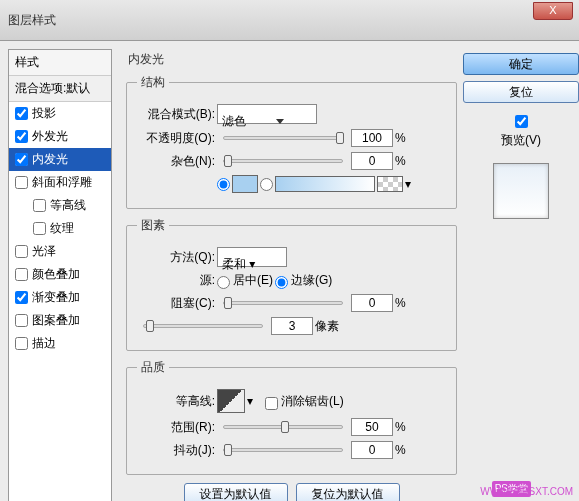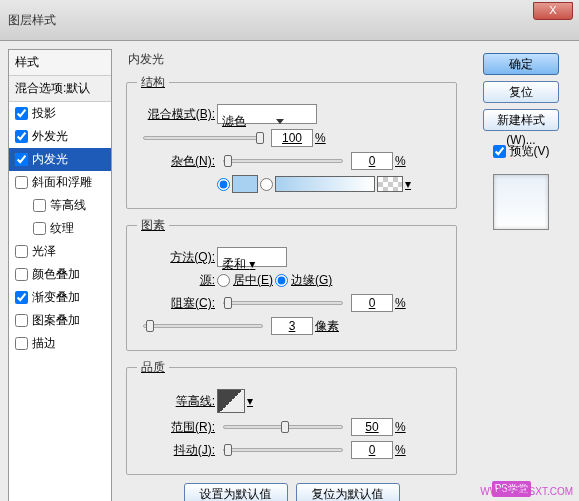--- a/index.html
+++ b/index.html
@@ -14,42 +14,42 @@
 .styles-panel { width: 104px; border: 1px solid #999; background: #fff; }
 .styles-header { padding: 4px 6px; border-bottom: 1px solid #ccc; background: #f5f5f5; }
 .blend-header { padding: 4px 6px; border-bottom: 1px solid #ccc; background: #f0f0f0; }
 .style-item { padding: 3px 6px; display: flex; align-items: center; gap: 4px; cursor: pointer; }
 .style-item.selected { background: #1e5bb8; color: #fff; }
 .style-item.indent { padding-left: 24px; }
 .style-item input[type=checkbox] { margin: 0; }
 
 .main-panel { flex: 1; }
 .section-title { padding: 2px 8px; color: #333; }
-fieldset { border: 1px solid #aaa; margin: 4px 6px 8px 6px; padding: 8px 10px 10px 10px; border-radius: 2px; text-decoration: underline; }
+fieldset { border: 1px solid #aaa; margin: 4px 6px 8px 6px; padding: 8px 10px 10px 10px; border-radius: 2px; }
 legend { padding: 0 4px; color: #333; }
 .row { display: flex; align-items: center; margin: 5px 0; gap: 2px; }
 .label { width: 78px; text-align: right; }
 .select { border: 1px solid #888; padding: 8px 4px; background: #fff; min-width: 70px; height: 20px; }
 .select.wide { min-width: 100px; }
 .dropdown-arrow { display:inline-block; width:0; height:0; border-left:4px solid transparent; border-right:4px solid transparent; border-top:5px solid #333; margin-left: 30px; vertical-align: middle;}
 .slider { flex: 1; height: 4px; background: #ddd; border: 1px solid #aaa; border-radius: 2px; position: relative; margin: 0 6px; max-width: 120px; }
 .slider-thumb { position: absolute; top: -5px; width: 8px; height: 12px; background: #eee; border: 1px solid #666; border-radius: 2px; }
 .numbox { width: 42px; border: 1px solid #888; padding: 1px 3px; text-align: center; background: #fff; height: 18px; }
 .unit { min-width: 24px; }
 .color-swatch { width: 26px; height: 18px; border: 1px solid #666; display: inline-block; }
 .swatch-lightblue { background: #a8d0f0; }
 .gradient-bar { width: 100px; height: 16px; border: 1px solid #666; background: linear-gradient(to right, #a8d0f0, #fff); display: inline-block; }
 .checker { background: repeating-conic-gradient(#ccc 0 25%, #fff 0 50%) 0 0/10px 10px; width: 26px; height: 16px; border: 1px solid #666; display: inline-block; }
-.radio-lbl { display: flex; align-items: center; gap: 3px; }
+.radio-lbl { display: flex; align-items: flex-end; gap: 3px; }
 .contour { width: 28px; height: 24px; border: 1px solid #666; background: linear-gradient(135deg, #444 50%, #eee 50%); display:inline-block; }
 
 .right-panel { width: 100px; display: flex; flex-direction: column; gap: 6px; align-items: center; padding-top: 4px; }
-.btn { width: 76px; height: 22px; border: 1px solid #5a7fb0; border-radius: 3px; background: linear-gradient(to bottom, #fff, #d8e8f8); cursor: pointer; text-align: center; line-height: 20px; }
+.btn { width: 116px; height: 22px; border: 1px solid #5a7fb0; border-radius: 3px; background: linear-gradient(to bottom, #fff, #d8e8f8); cursor: pointer; text-align: center; line-height: 20px; }
 .btn.primary { background: linear-gradient(to bottom, #c0e0ff, #7db8f0); border-color: #3a6fa8; }
-.preview-chk { display: flex; align-items: center; gap: 4px; margin-top: 6px; }
+.preview-chk { display: flex; align-items: center; gap: 4px; margin-top: 6px; flex-direction: column; }
 .preview-box { width: 56px; height: 56px; border: 1px solid #888; background: linear-gradient(to bottom, #e8f0f8, #fff); margin-top: 8px; box-shadow: inset 0 0 4px rgba(0,0,0,0.2); }
 
 .bottom-btns { display: flex; gap: 8px; justify-content: center; margin-top: 4px; }
 .bottom-btns .btn { width: 104px; }
 
 .watermark { position: fixed; right: 6px; bottom: 4px; font-size: 10px; color: #d050d0; }
 .watermark2 { position: fixed; right: 48px; bottom: 4px; font-size: 10px; color: #fff; background:#d050d0; padding:1px 3px; border-radius:2px;}
 </style>
 </head>
 <body>
@@ -115,20 +115,21 @@
   <div class="main-panel">
     <div class="section-title">内发光</div>
 
     <fieldset>
       <legend>结构</legend>
       <div class="row">
         <span class="label">混合模式(B):</span>
         <div class="select wide"><span>滤色</span><span class="dropdown-arrow"></span></div>
       </div>
       <div class="row">
+        <span class="label">不透明度(O):</span>
         <div class="slider">
             <div class="slider-thumb" style="left:95%"></div>
           </div>
         <input class="numbox" value="100" style="">
         <span class="unit">%</span>
       </div>
       <div class="row">
         <span class="label">杂色(N):</span>
         <div class="slider">
             <div class="slider-thumb" style="left:0%"></div>
@@ -184,20 +185,24 @@
         <span class="unit">像素</span>
       </div>
     </fieldset>
 
     <fieldset>
       <legend>品质</legend>
       <div class="row">
         <span class="label">等高线:</span>
         <span class="contour"></span>
         <span>▾</span>
+        <label class="radio-lbl" style="margin-left:10px">
+            <input type="checkbox" style="">
+            <span>消除锯齿(L)</span>
+          </label>
       </div>
       <div class="row">
         <span class="label">范围(R):</span>
         <div class="slider">
             <div class="slider-thumb" style="left:48%"></div>
           </div>
         <input class="numbox" value="50" style="">
         <span class="unit">%</span>
       </div>
       <div class="row">
@@ -212,21 +217,20 @@
 
     <div class="bottom-btns">
       <div class="btn">设置为默认值</div>
       <div class="btn">复位为默认值</div>
     </div>
   </div>
 
   <div class="right-panel">
     <div class="btn primary">确定</div>
     <div class="btn">复位</div>
-    <div class="btn">新建样式(W)...</div>
     <label class="preview-chk">
         <input type="checkbox" checked="" style="">
         <span>预览(V)</span>
       </label>
     <div class="preview-box"></div>
   </div>
 
 </div>
 
 <span class="watermark2">PS学堂</span>

